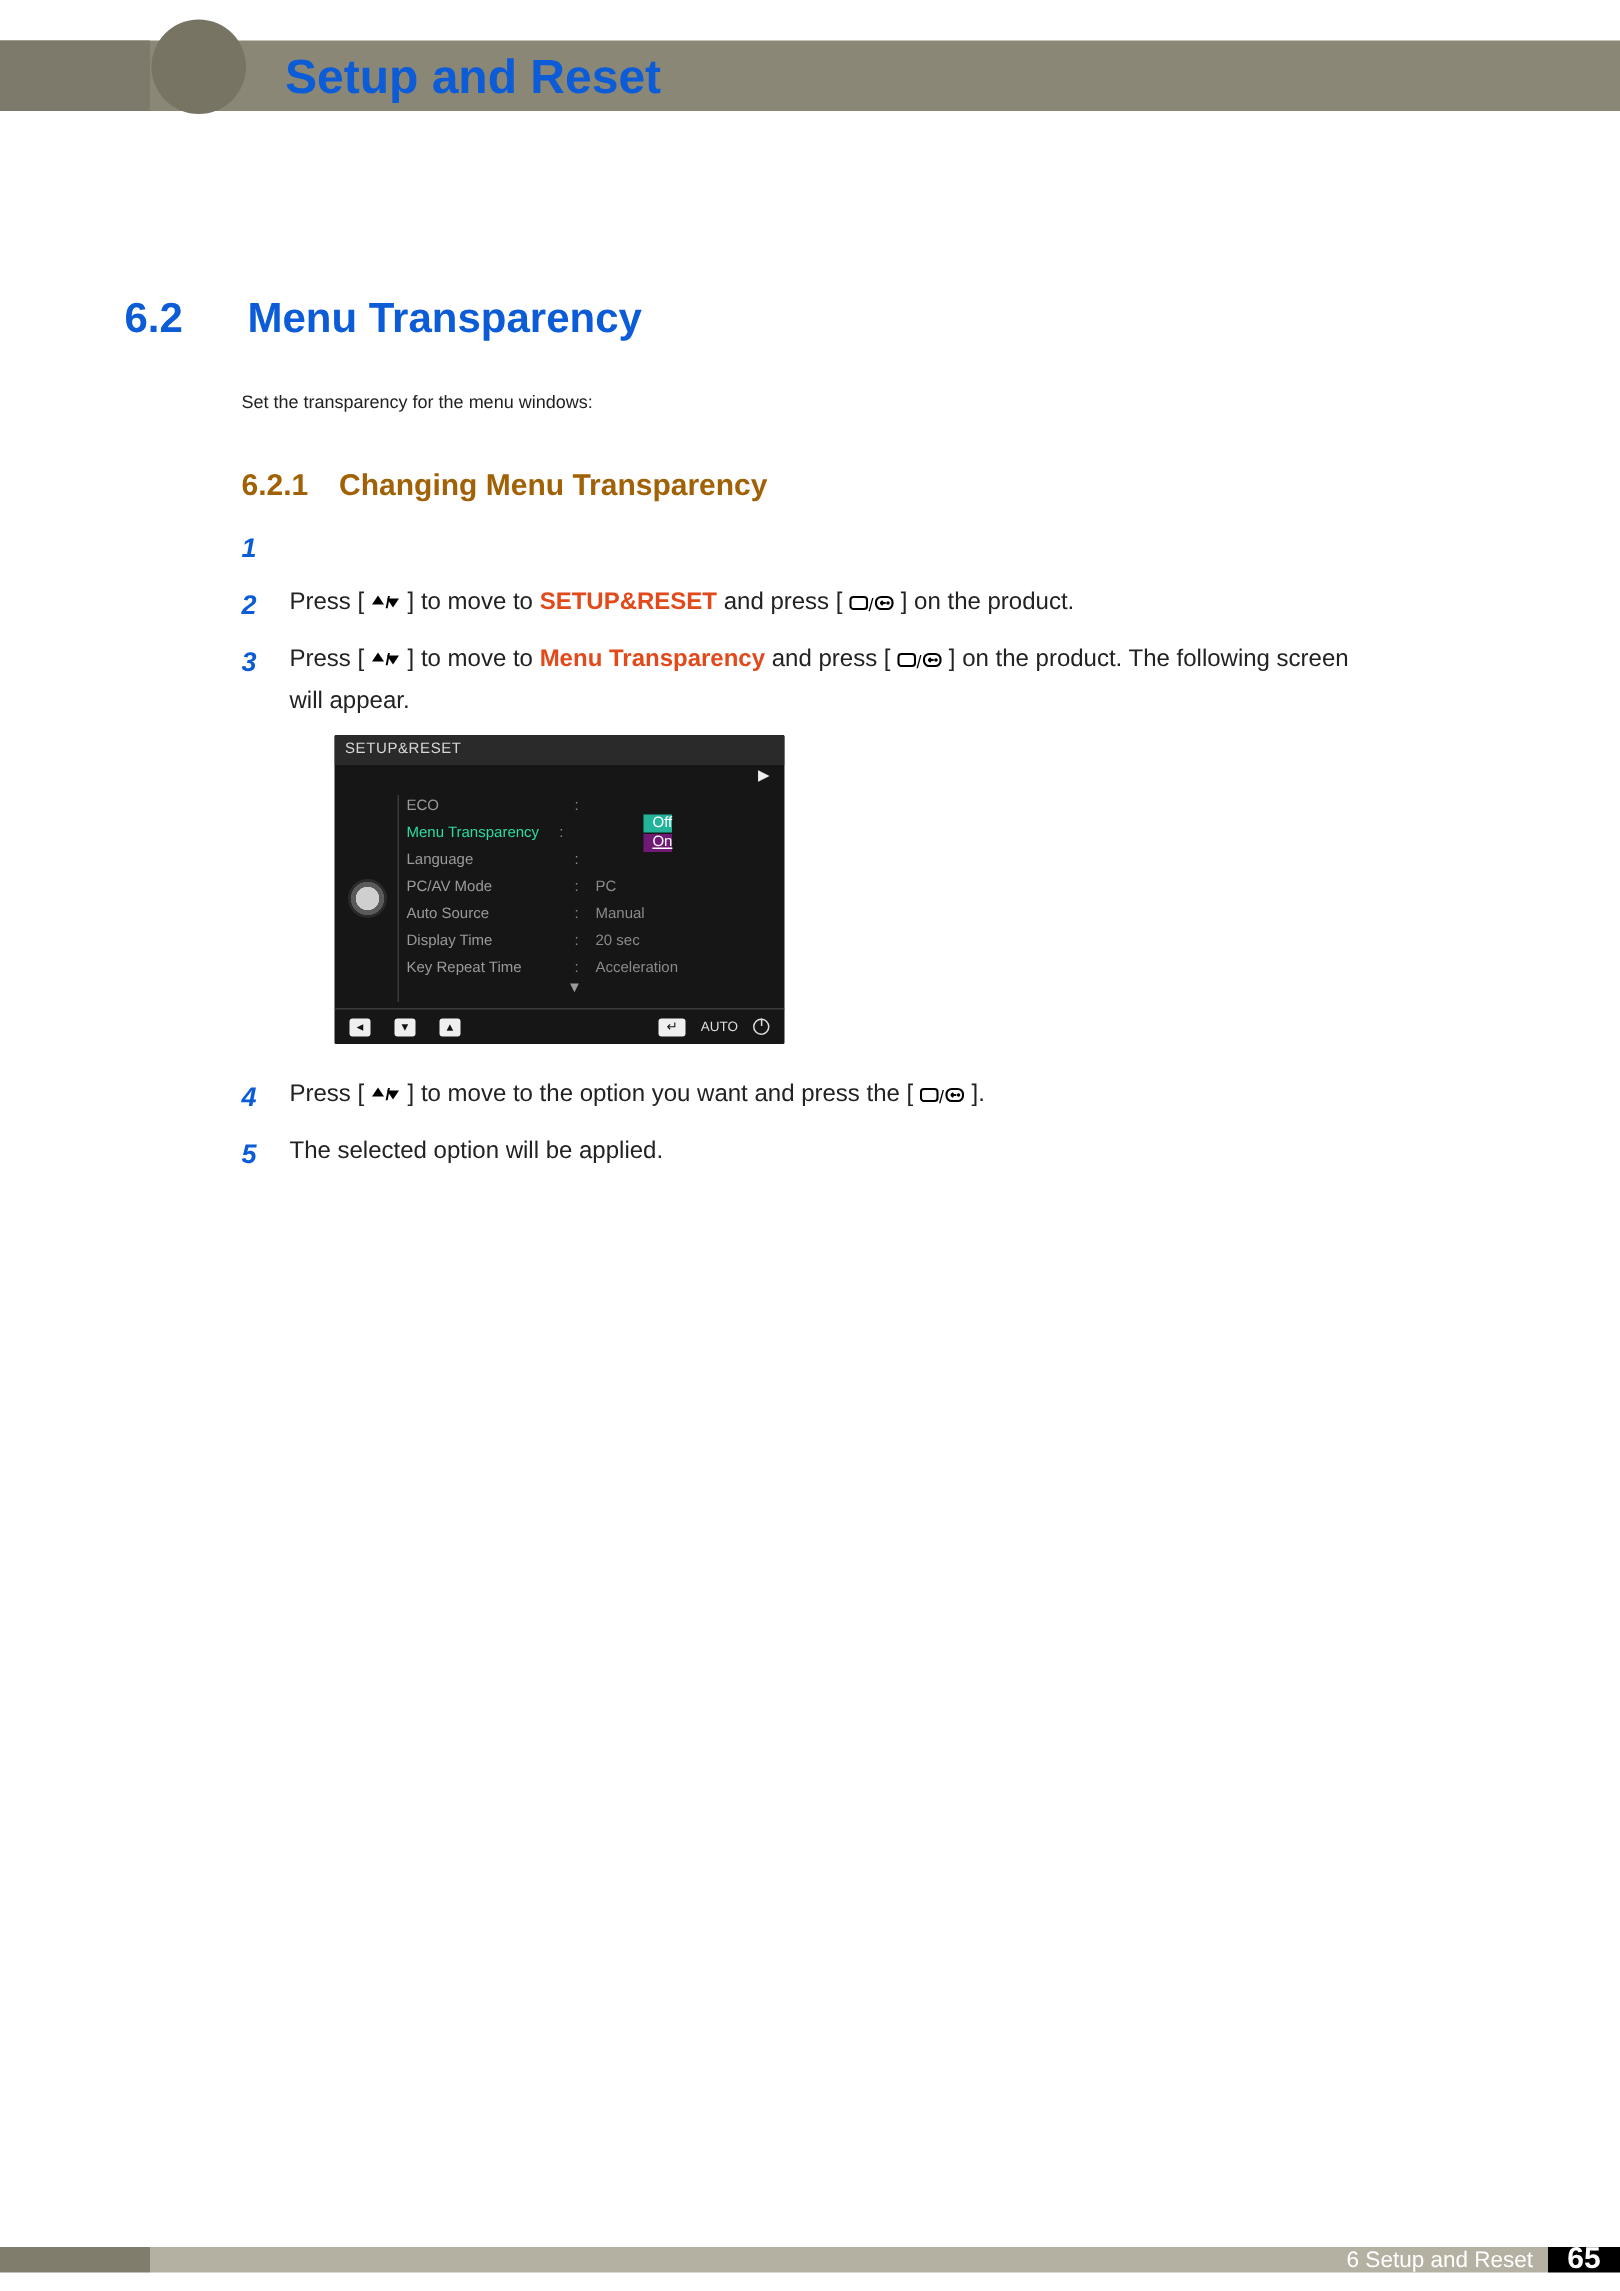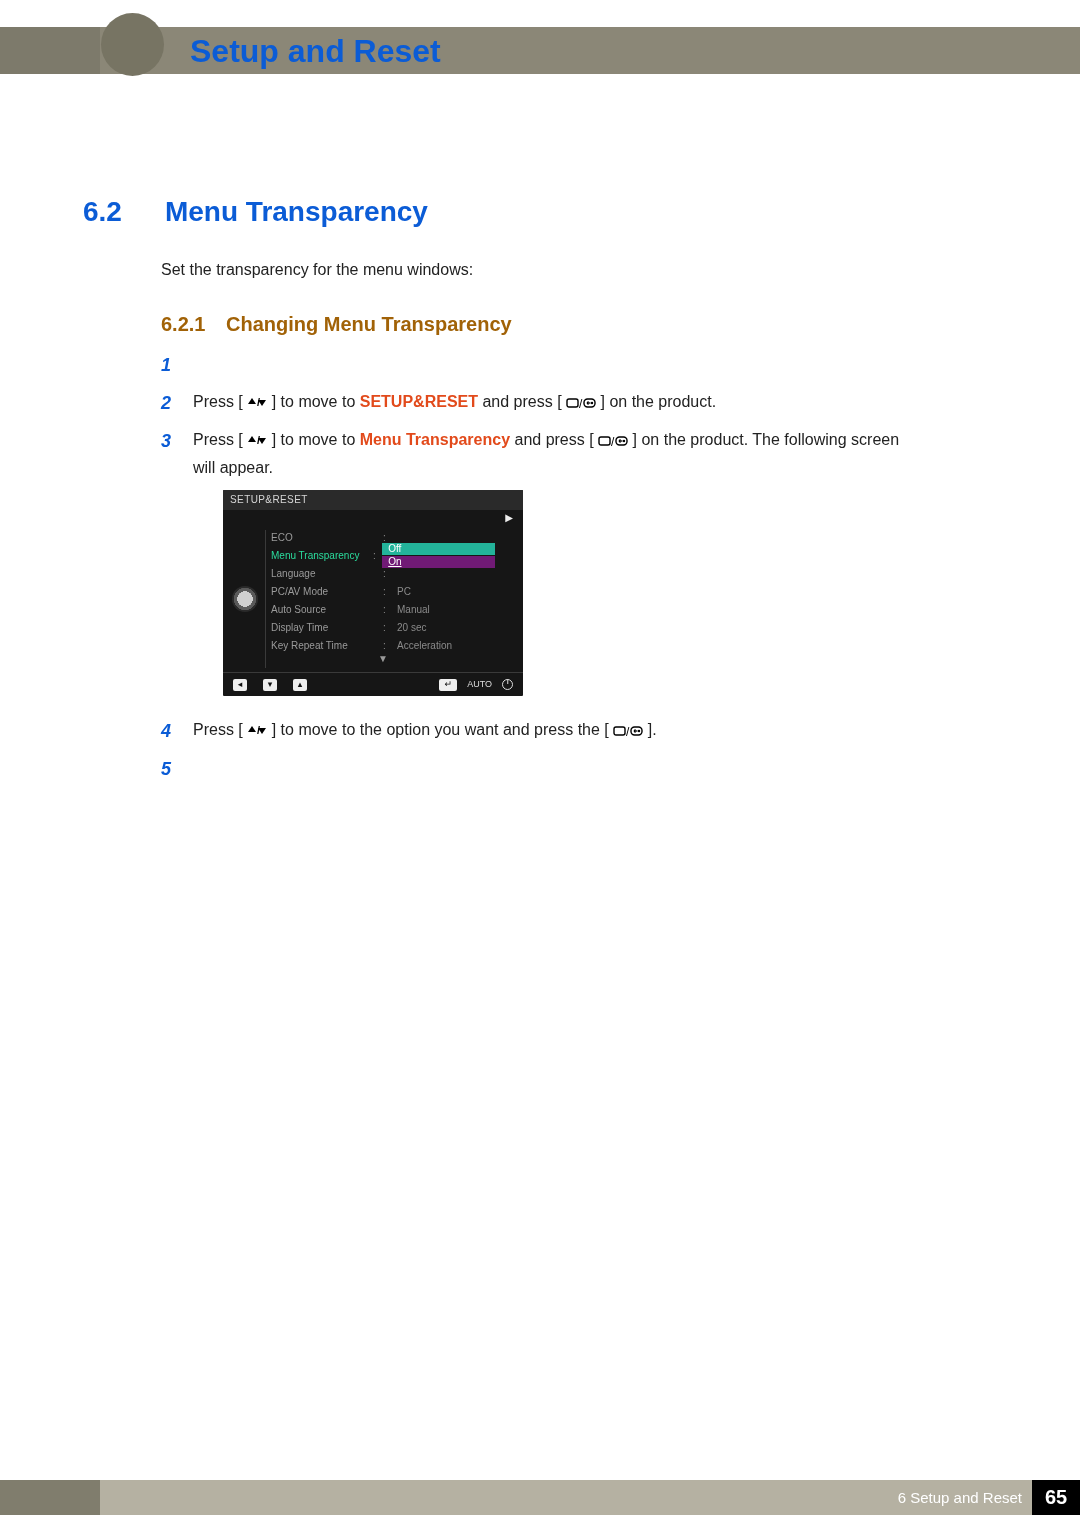--- a/index.html
+++ b/index.html
@@ -40,21 +40,21 @@
     position: absolute;
     left: 83px; top: 196px;
     display: flex; align-items: baseline;
     gap: 43px;
   }
   .sec-num { font-size: 28px; color: #0b5cd6; font-weight: 600; }
   .sec-title { font-size: 28px; color: #0b5cd6; font-weight: 600; }
   .intro {
     position: absolute;
     left: 161px; top: 261px;
-    font-size: 16px; color: #222;
+    font-size: 12px; color: #222;
   }
   
   .sub-row {
     position: absolute;
     left: 161px; top: 313px;
     font-size: 20px; color: #a16207; font-weight: 600;
   }
   .sub-row .n { margin-right: 15px; }
   
   .steps {
@@ -116,20 +116,21 @@
     height: 18px;
   }
   .osd-label { width: 112px; color: #9a9a9a; }
   .osd-active .osd-label { color: #2bdc9d; }
   .osd-colon { width: 8px; color: #8a8a8a; }
   .osd-val { color: #8a8a8a; padding-left: 6px; }
   .sel-popup {
     display: inline-flex; flex-direction: column;
     width: 124px; gap: 1px;
     margin-left: 2px;
+    align-items: center;
   }
   .sel-item {
     height: 12px; line-height: 12px;
     background: #23b39a; color: #fff;
     padding-left: 6px;
   }
   .sel-item.highlight { background: #701a75; color: #fff; text-decoration: underline; }
   .osd-down-caret {
     text-align: center; color: #9a9a9a; font-size: 10px;
     height: 12px; line-height: 10px;
@@ -153,21 +154,21 @@
     width: 11px; height: 11px; border-radius: 50%;
     border: 1.5px solid #ddd; position: relative;
   }
   .osd-fpower::after {
     content:""; position:absolute; left:50%; top:-1px;
     width:1.5px; height:5px; background:#ddd; transform:translateX(-50%);
   }
 
   
   .footer-band {
-    position: absolute; bottom: 12px; left: 0; right: 0; height: 35px;
+    position: absolute; bottom: 12px; left: 0; right: 0; height: 17px;
     display: flex;
   }
   .footer-a { flex: 0 0 100px; background: #807d6d; }
   .footer-b { flex: 1; background: #b5b1a2; display:flex; align-items:center; justify-content:flex-end; padding-right: 10px;}
   .footer-c { flex: 0 0 48px; background: #000000; color:#fff; display:flex; align-items:center; justify-content:center; font-size:20px; font-weight:600; }
   .footer-b-text { color:#fff; font-size:15px; }
   .footer-b-text .ch { color:#fff; }
 
   
   .i-updown { display:inline-block; vertical-align:-1px; }
@@ -345,20 +346,21 @@
           <polyline points="21,7 22.5,5.6" stroke="#000" stroke-width="1.3" fill="none"></polyline>
           <polyline points="21,7 22.5,8.4" stroke="#000" stroke-width="1.3" fill="none"></polyline>
         </svg>
       </span>
       <span>].</span>
     </span>
   </div>
 
   <div class="step">
     <span class="num">5</span>
+    <span class="txt">The selected option will be applied.</span>
   </div>
 
 </div>
 
 <div class="footer-band">
   <div class="footer-a"></div>
   <div class="footer-b">
     <span class="footer-b-text">
       <span class="ch">6</span><span> Setup and Reset</span>
     </span>

